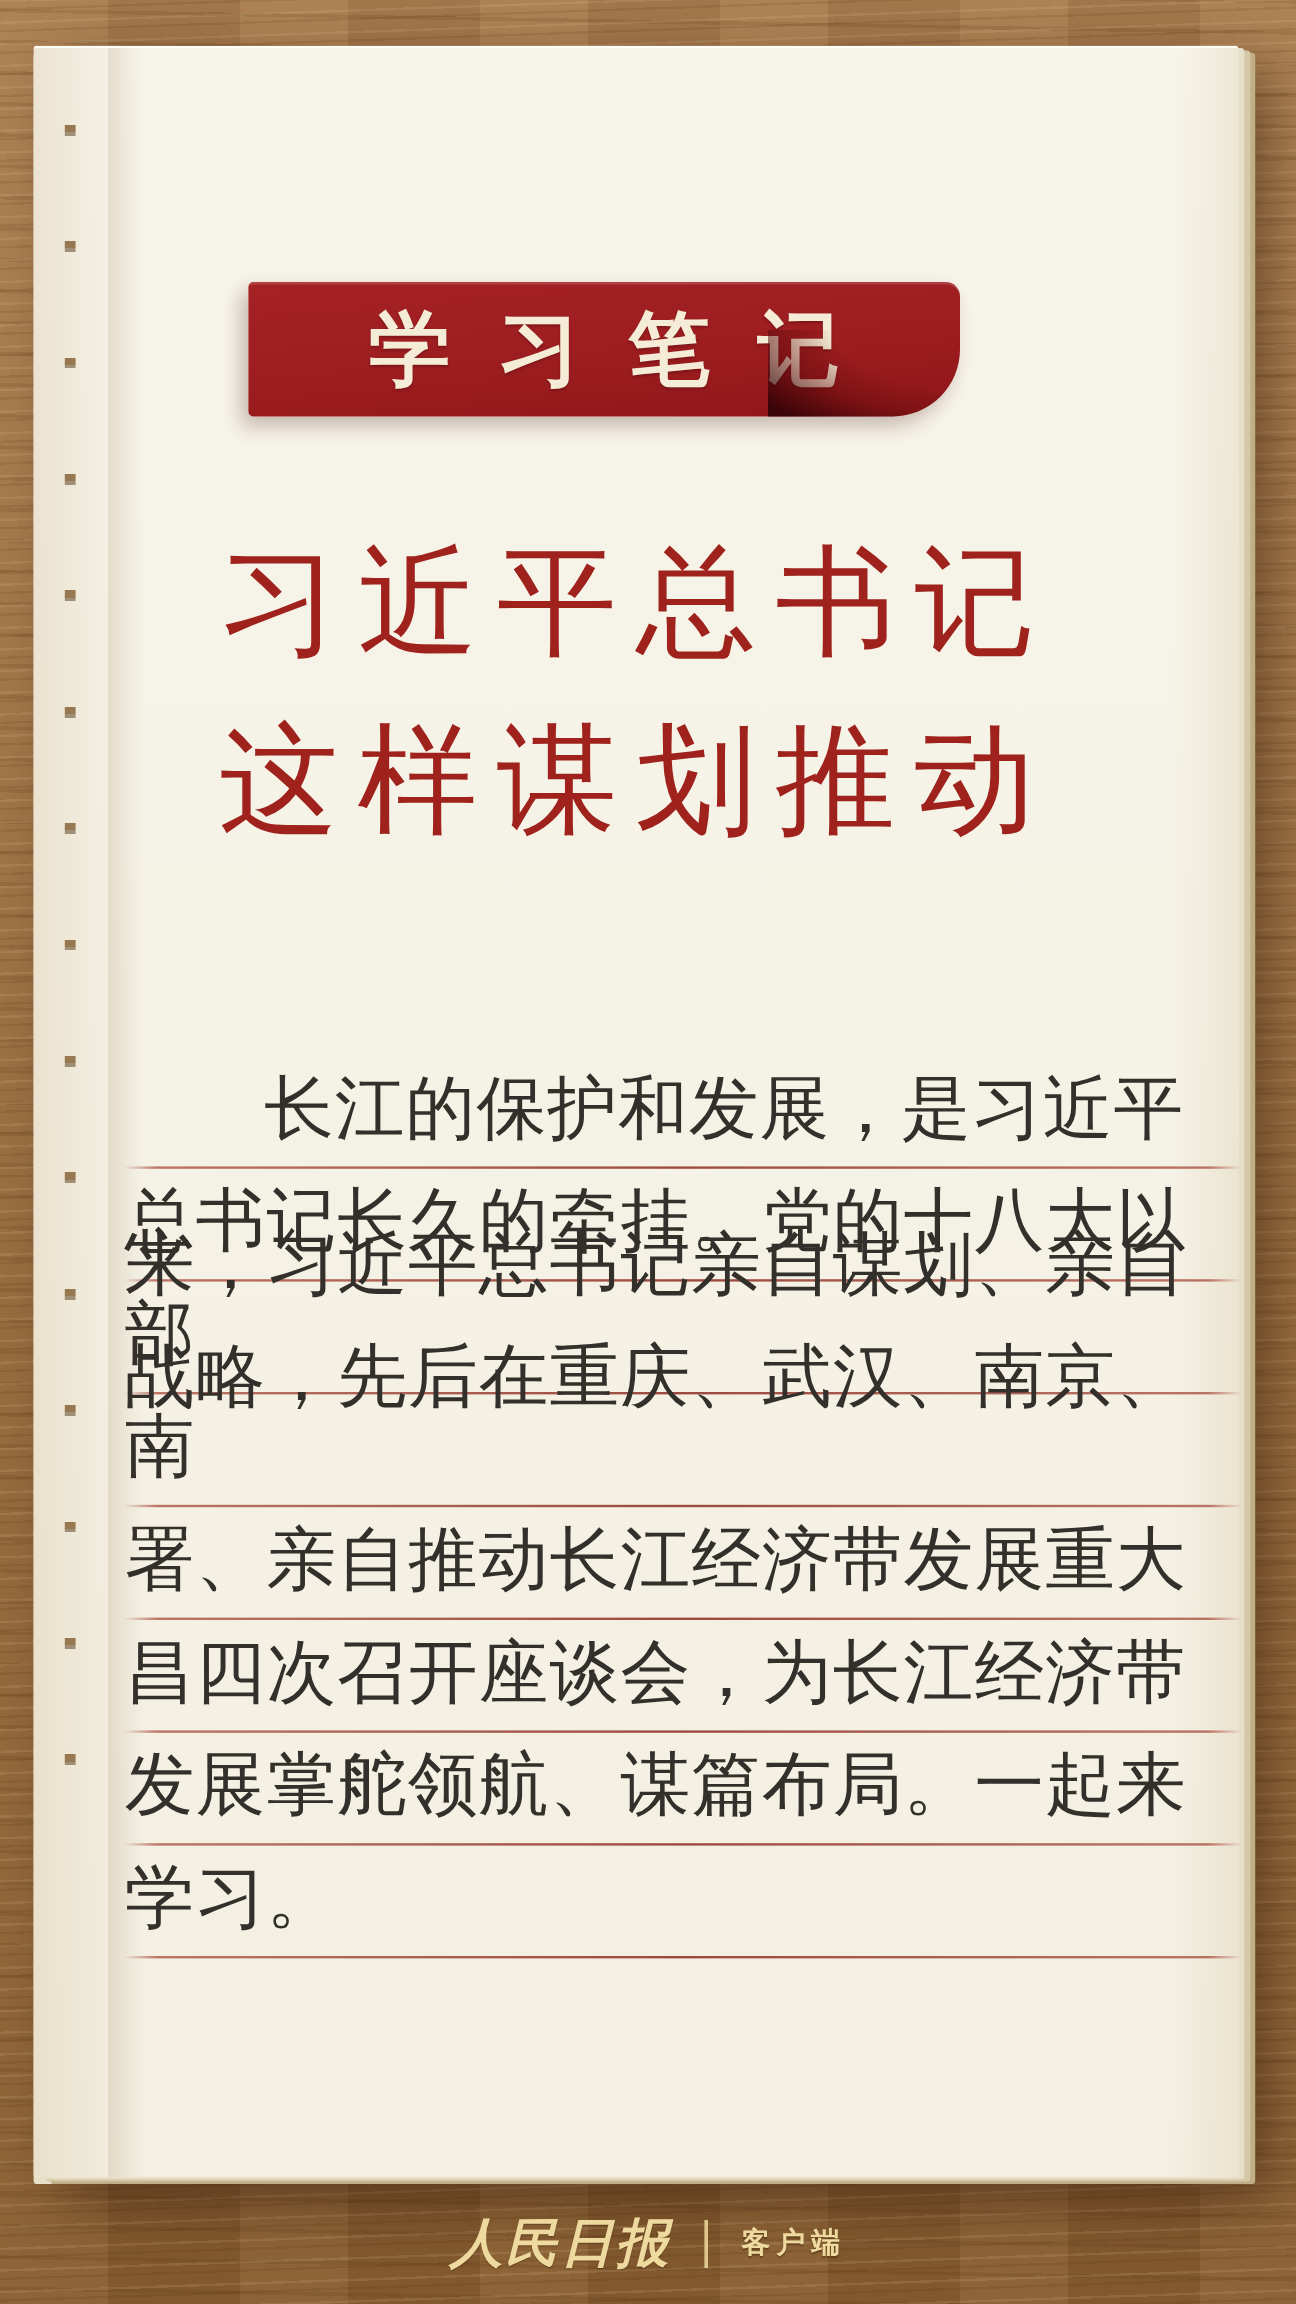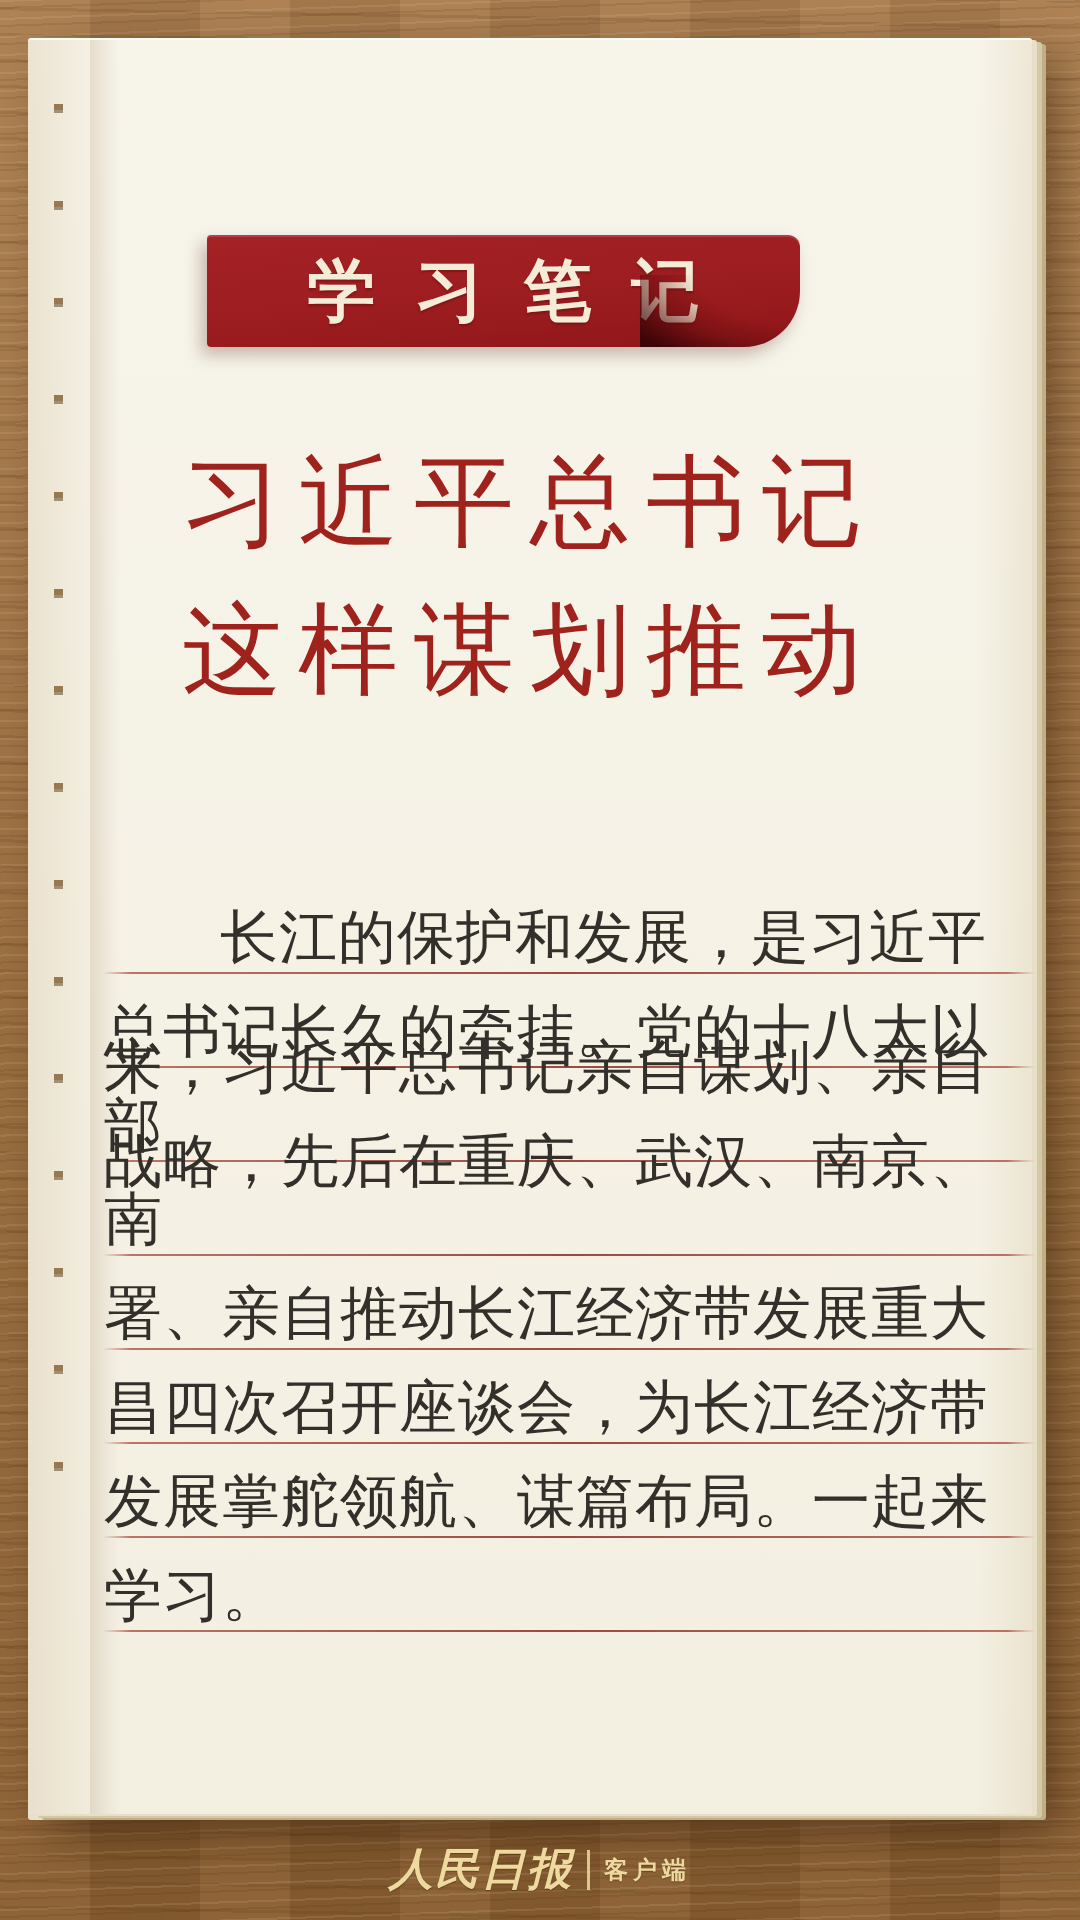--- a/index.html
+++ b/index.html
@@ -66,26 +66,26 @@
 
   
   .body-text{position:absolute;left:76px;top:840px;width:930px;color:#33302c;}
   .body-row{height:92px;display:flex;align-items:flex-end;
     border-bottom:2px solid;
     border-image:linear-gradient(90deg,
       rgba(168,74,60,0) 0%, rgba(168,74,60,.75) 3%,
       rgba(140,45,35,.85) 50%,
       rgba(168,74,60,.75) 97%, rgba(168,74,60,0) 100%) 1;}
   .body-row span{display:block;width:100%;font-size:58px;line-height:1;
-    letter-spacing:1px;padding-bottom:5px;}
+    letter-spacing:1px;padding-bottom:19px;}
   .body-row.indent span{text-indent:2em;}
 
   
   .footer{position:absolute;left:0;right:0;top:1848px;
-    display:flex;align-items:center;justify-content:center;gap:14px;
+    display:flex;align-items:center;justify-content:center;gap:28px;
     color:#eeda9f;text-shadow:0 1px 1px rgba(60,30,5,.45);}
   .brand-script{font-size:44px;font-style:italic;font-weight:700;letter-spacing:2px;line-height:1;}
   .brand-divider{width:3px;height:40px;background:rgba(238,218,159,.85);}
   .brand-suffix{font-size:24px;font-weight:800;letter-spacing:5px;line-height:1;
     font-family:Liberation Serif, serif;}
 </style>
 </head>
 <body>
 
 <div class="scene">

